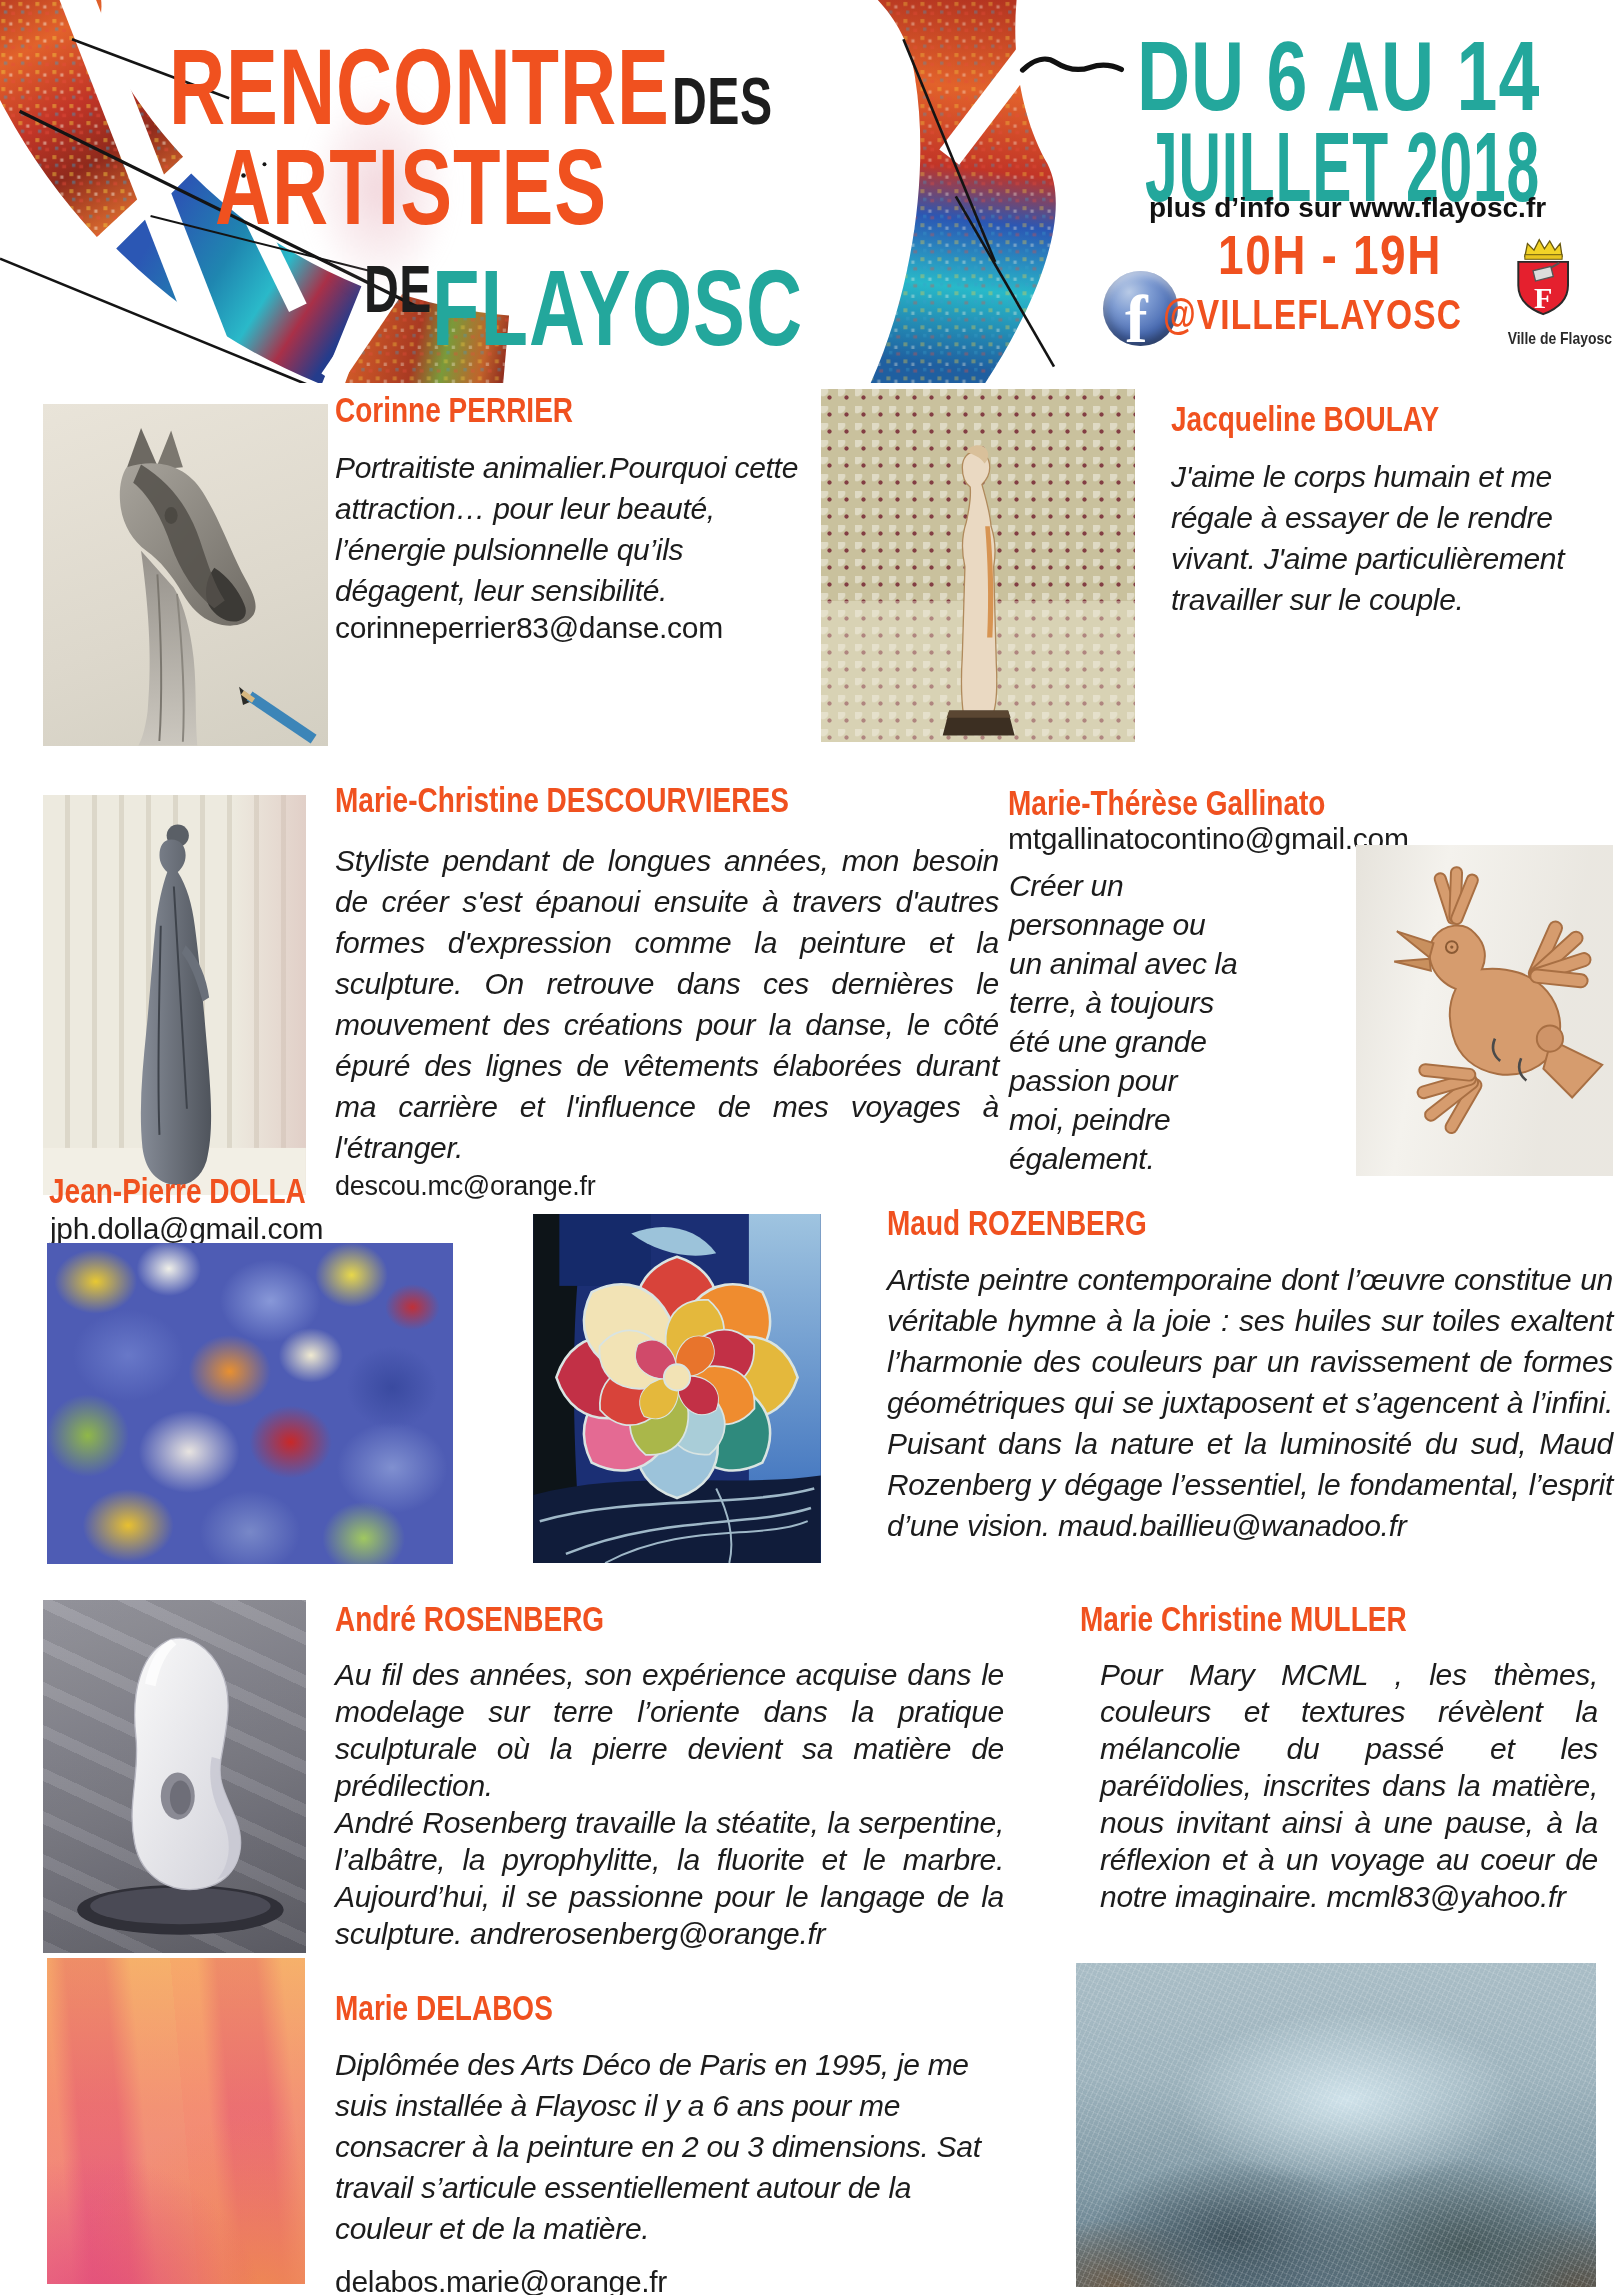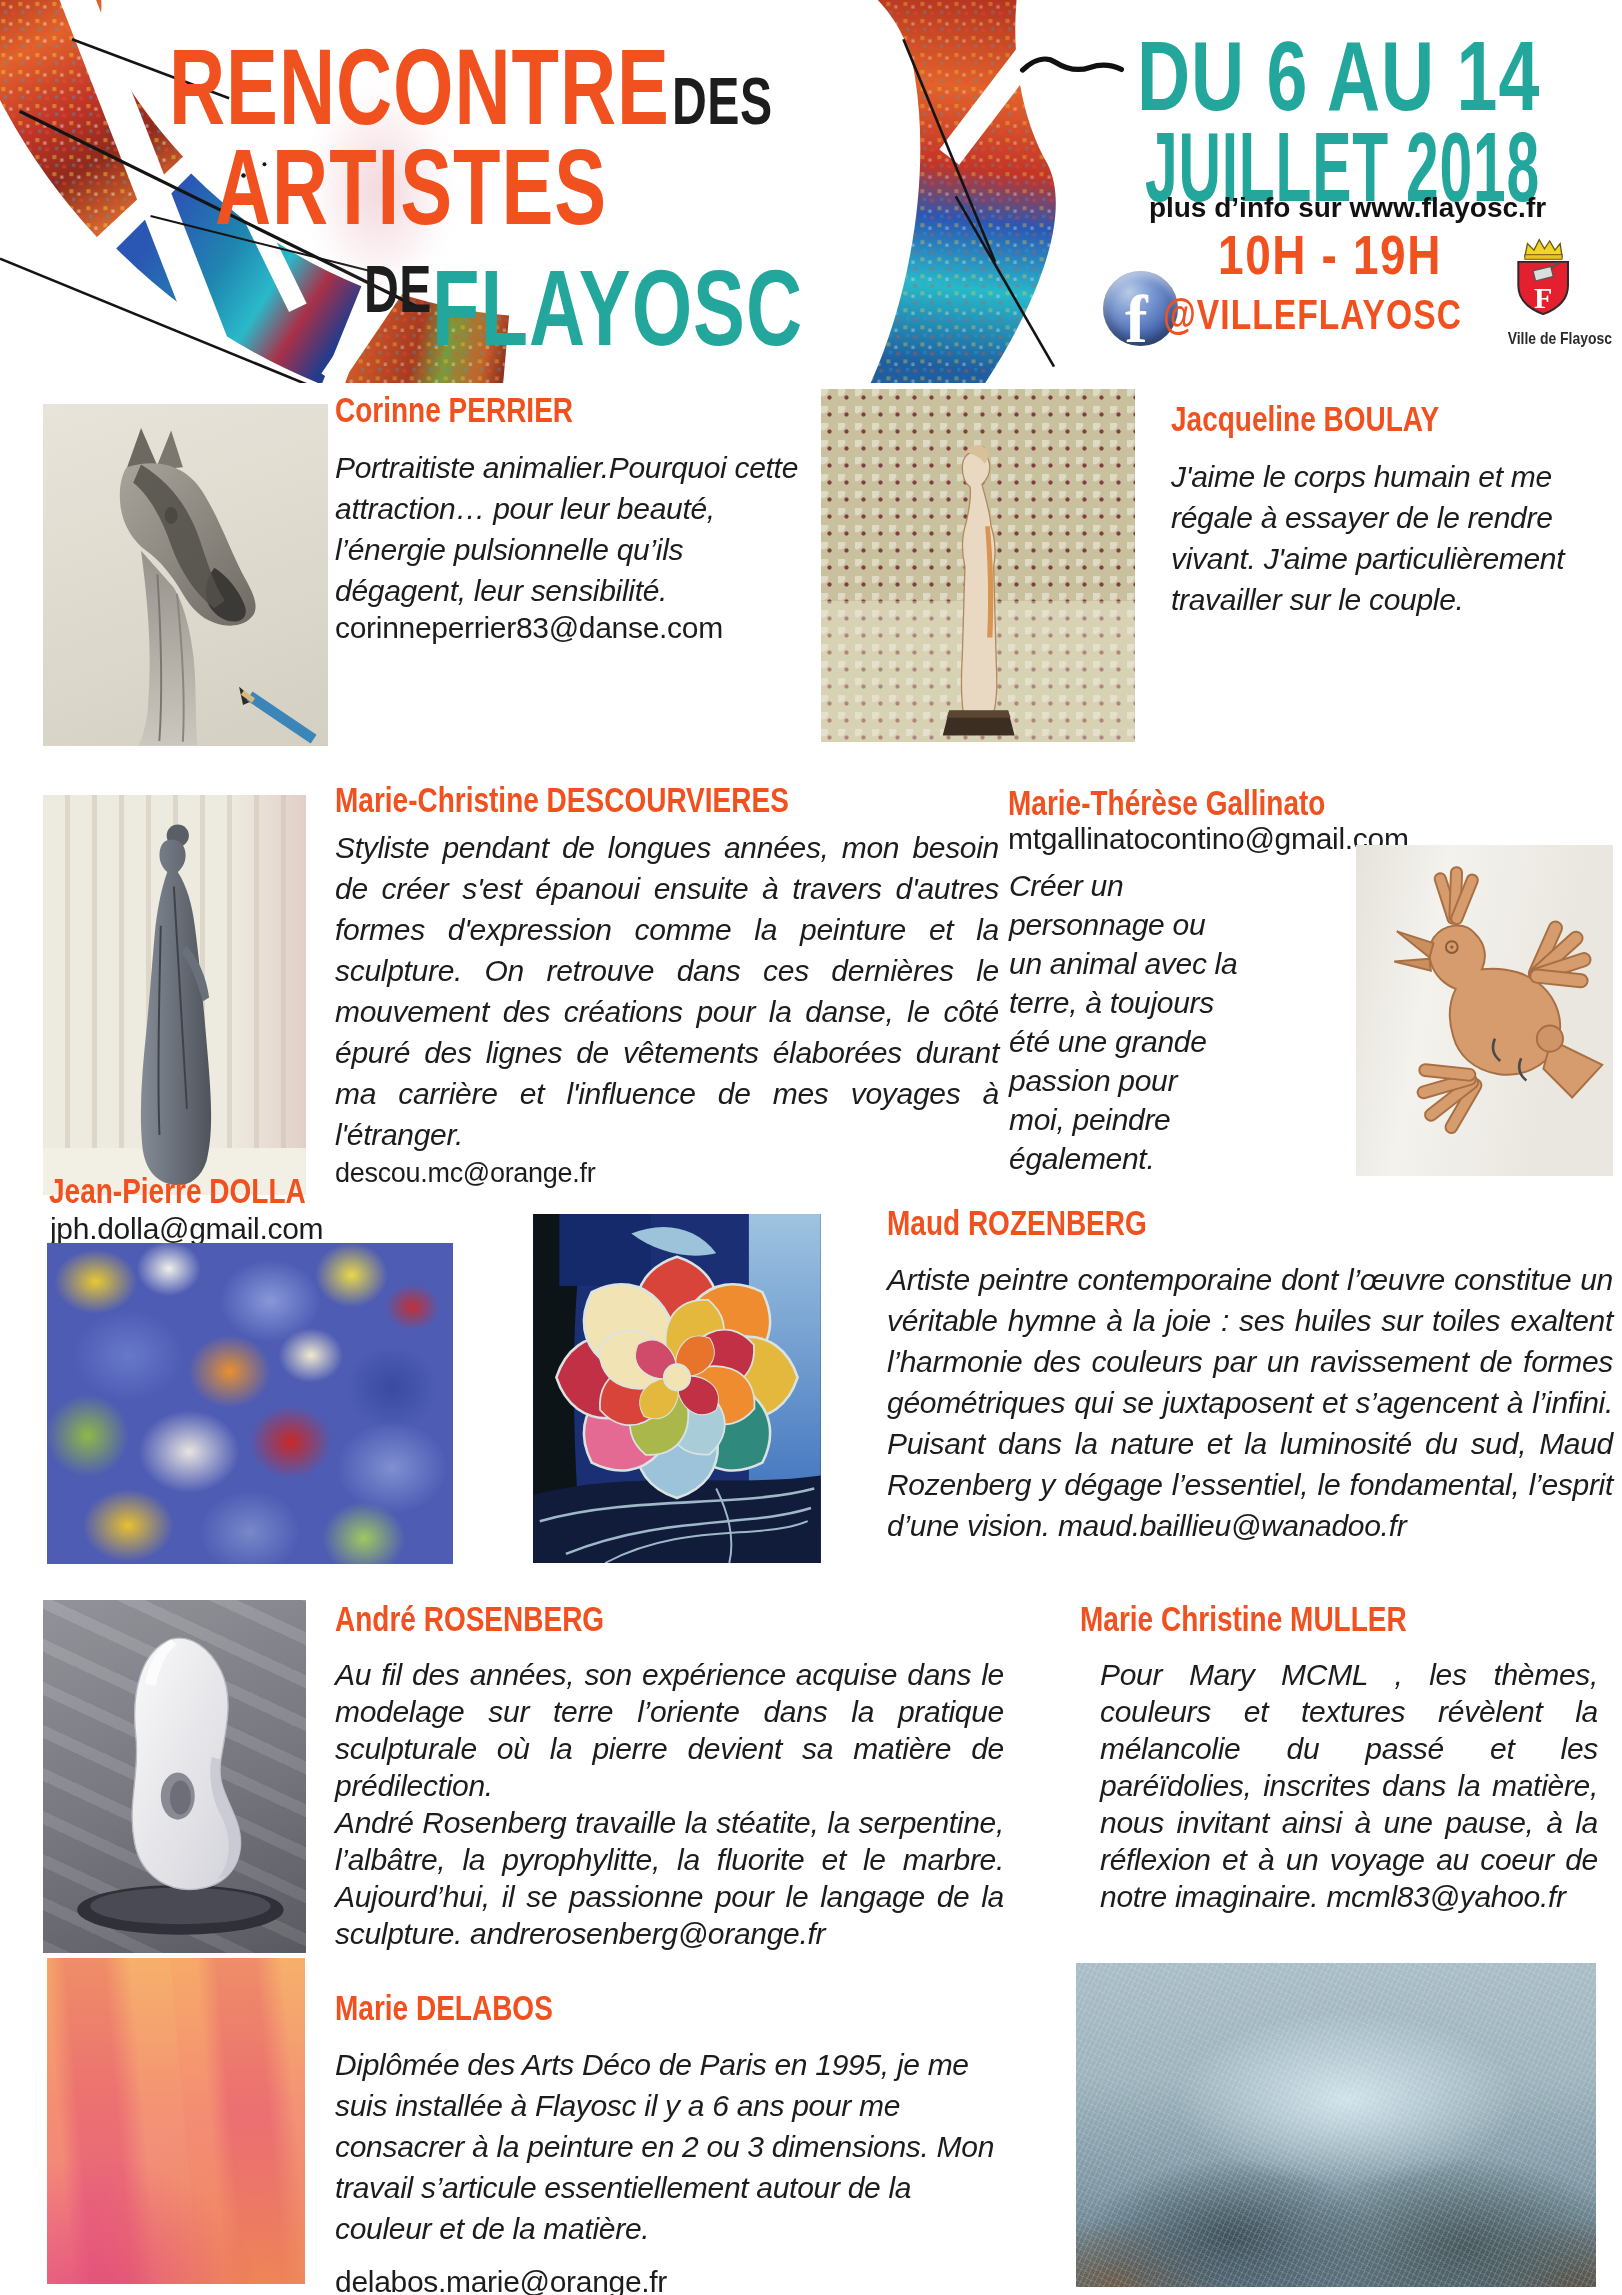--- a/index.html
+++ b/index.html
@@ -40,21 +40,21 @@
   .justify { text-align:justify; }
   .prelines { white-space:pre-line; }
   .tight { line-height:37px; }
 
   
   #perrier-txt   { left:335px; top:390px; width:478px; }
   #perrier-txt .bio { margin-top:17px; }
   #boulay-txt    { left:1171px; top:399px; width:446px; }
   #boulay-txt .bio { margin-top:17px; }
   #desc-txt      { left:335px; top:780px; width:664px; }
-  #desc-txt .bio { margin-top:7px; }
+  #desc-txt .bio { margin-top:20px; }
   #desc-txt .email { font-size:27px; margin-top:2.6px; }
   #gall-head  { left:1008px; top:783px; }
   #gall-email { left:1008px; top:822px; width:471px; }
   #gall-bio   { left:1009px; top:866px; width:314px; line-height:39px; }
   #dolla-head  { left:49px;  top:1171px; }
   #dolla-email { left:50px;  top:1212px; }
   #roz-txt   { left:887px; top:1203px; width:726px; }
   #roz-txt .bio { margin-top:15.7px; }
   #rosen-txt { left:335px; top:1599px; width:669px; }
   #rosen-txt .bio { margin-top:17px; }
@@ -476,16 +476,16 @@
 
 <div class="abs" id="muller-txt">
   <div class="artist-name">Marie Christine MULLER</div>
   <div class="bio justify tight">Pour Mary MCML , les thèmes, couleurs et textures révèlent la mélancolie du passé et les paréïdolies, inscrites dans la matière, nous invitant ainsi à une pause, à la réflexion et à un voyage au coeur de notre imaginaire. mcml83@yahoo.fr</div>
 </div>
 <div class="art" id="art-muller"></div>
 
 <div class="art" id="art-delabos"></div>
 <div class="abs" id="delabos-txt">
   <div class="artist-name">Marie DELABOS</div>
-  <div class="bio">Diplômée des Arts Déco de Paris en 1995, je me suis installée à Flayosc il y a 6 ans pour me consacrer à la peinture en 2 ou 3 dimensions. Mon travail s’articule essentiellement autour de la couleur et de la matière.</div>
+  <div class="bio">Diplômée des Arts Déco de Paris en 1995, je me suis installée à Flayosc il y a 6 ans pour me consacrer à la peinture en 2 ou 3 dimensions. Sat travail s’articule essentiellement autour de la couleur et de la matière.</div>
   <div class="email">delabos.marie@orange.fr</div>
 </div>
 
 
 </body></html>

